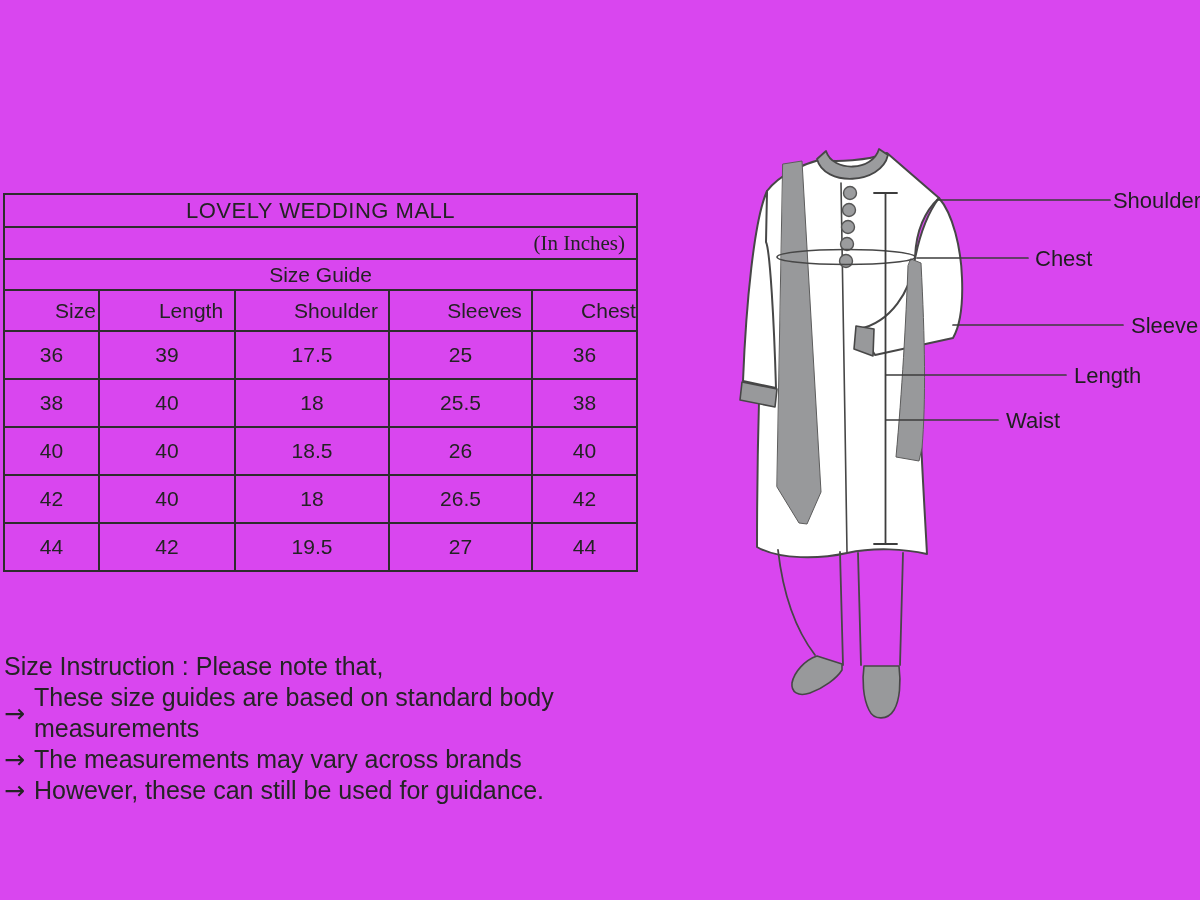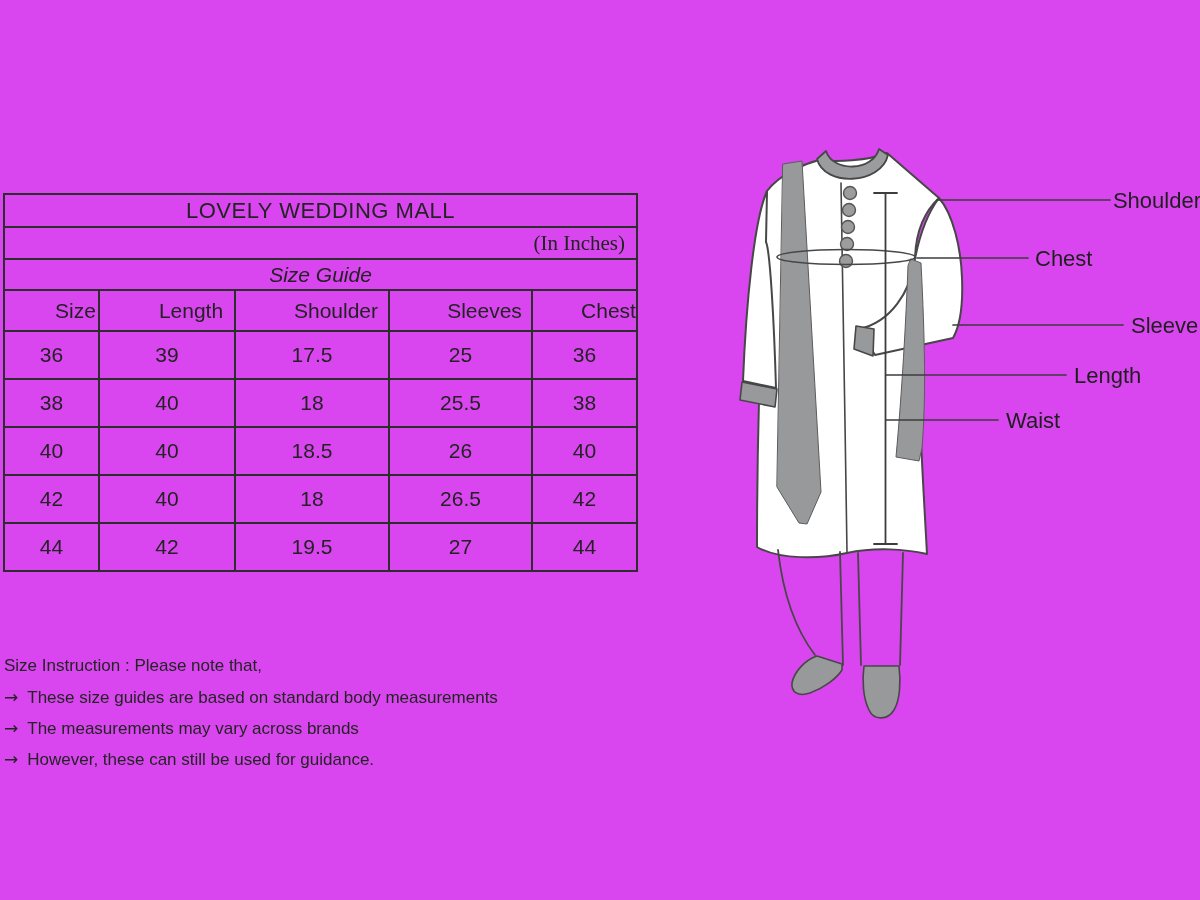--- a/index.html
+++ b/index.html
@@ -11,27 +11,27 @@
   table.size-guide{
     position:absolute;left:3px;top:193px;width:633px;
     border-collapse:collapse;table-layout:fixed;
   }
   table.size-guide td,table.size-guide th{
     border:2px solid #2d2d2d;text-align:center;vertical-align:middle;
     font-size:21px;font-weight:normal;padding:0;color:#232323;
   }
   tr.row-title td{height:31px;font-size:22px;letter-spacing:.5px;}
   tr.row-inches td{height:30px;text-align:right;padding-right:11px;font-family:Liberation Serif, serif;}
-  tr.row-subtitle td{height:29px;font-style:italic;}
+  tr.row-subtitle td{height:29px;}
   tr.row-header th{height:39px;padding-left:48px;}
   tr.row-data td{height:46px;margin-top:24px;}
   
   .instructions{
     position:absolute;left:4px;top:650px;width:660px;
-    font-size:17px;color:#242424;
+    font-size:25px;color:#242424;
   }
   .instr-heading{line-height:32px;}
   .instr-item{line-height:31px;display:flex;align-items:center;}
   .instr-item .arrow{font-family:"DejaVu Sans",sans-serif;margin-right:9px;}
   
   .diagram{position:absolute;left:720px;top:130px;width:480px;height:770px;}
   .diagram svg{display:block;}
   .diagram text{
     font-family:"Liberation Sans",sans-serif;font-size:22px;fill:#1f1f1f;
   }

